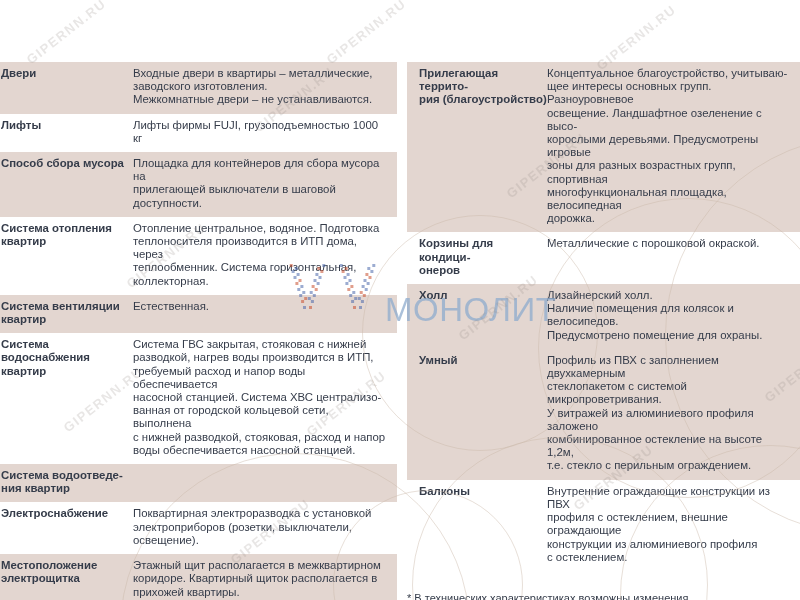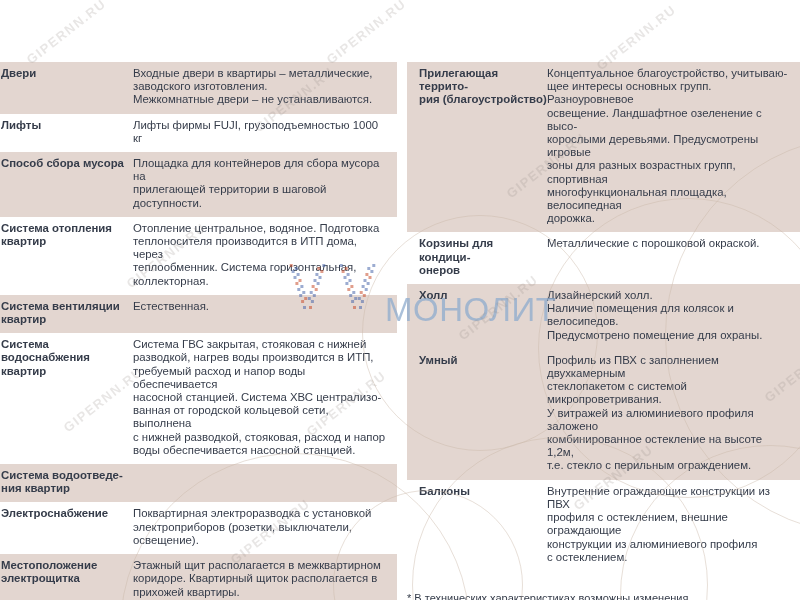--- a/index.html
+++ b/index.html
@@ -63,21 +63,21 @@
 заводского изготовления.
 Межкомнатные двери –  не устанавливаются.</div>
       </div>
       <div class="row">
         <div class="cell label">Лифты</div>
         <div class="cell desc">Лифты фирмы FUJI, грузоподъемностью 1000 кг</div>
       </div>
       <div class="row highlight">
         <div class="cell label">Способ сбора мусора</div>
         <div class="cell desc">Площадка для контейнеров для сбора мусора на
-прилегающей территории в шаговой доступности.</div>
+прилегающей выключатели в шаговой доступности.</div>
       </div>
       <div class="row">
         <div class="cell label">Система отопления
 квартир</div>
         <div class="cell desc">Отопление центральное, водяное. Подготовка
 теплоносителя производится в ИТП дома, через
 теплообменник. Система горизонтальная,
 коллекторная.</div>
       </div>
       <div class="row highlight">

